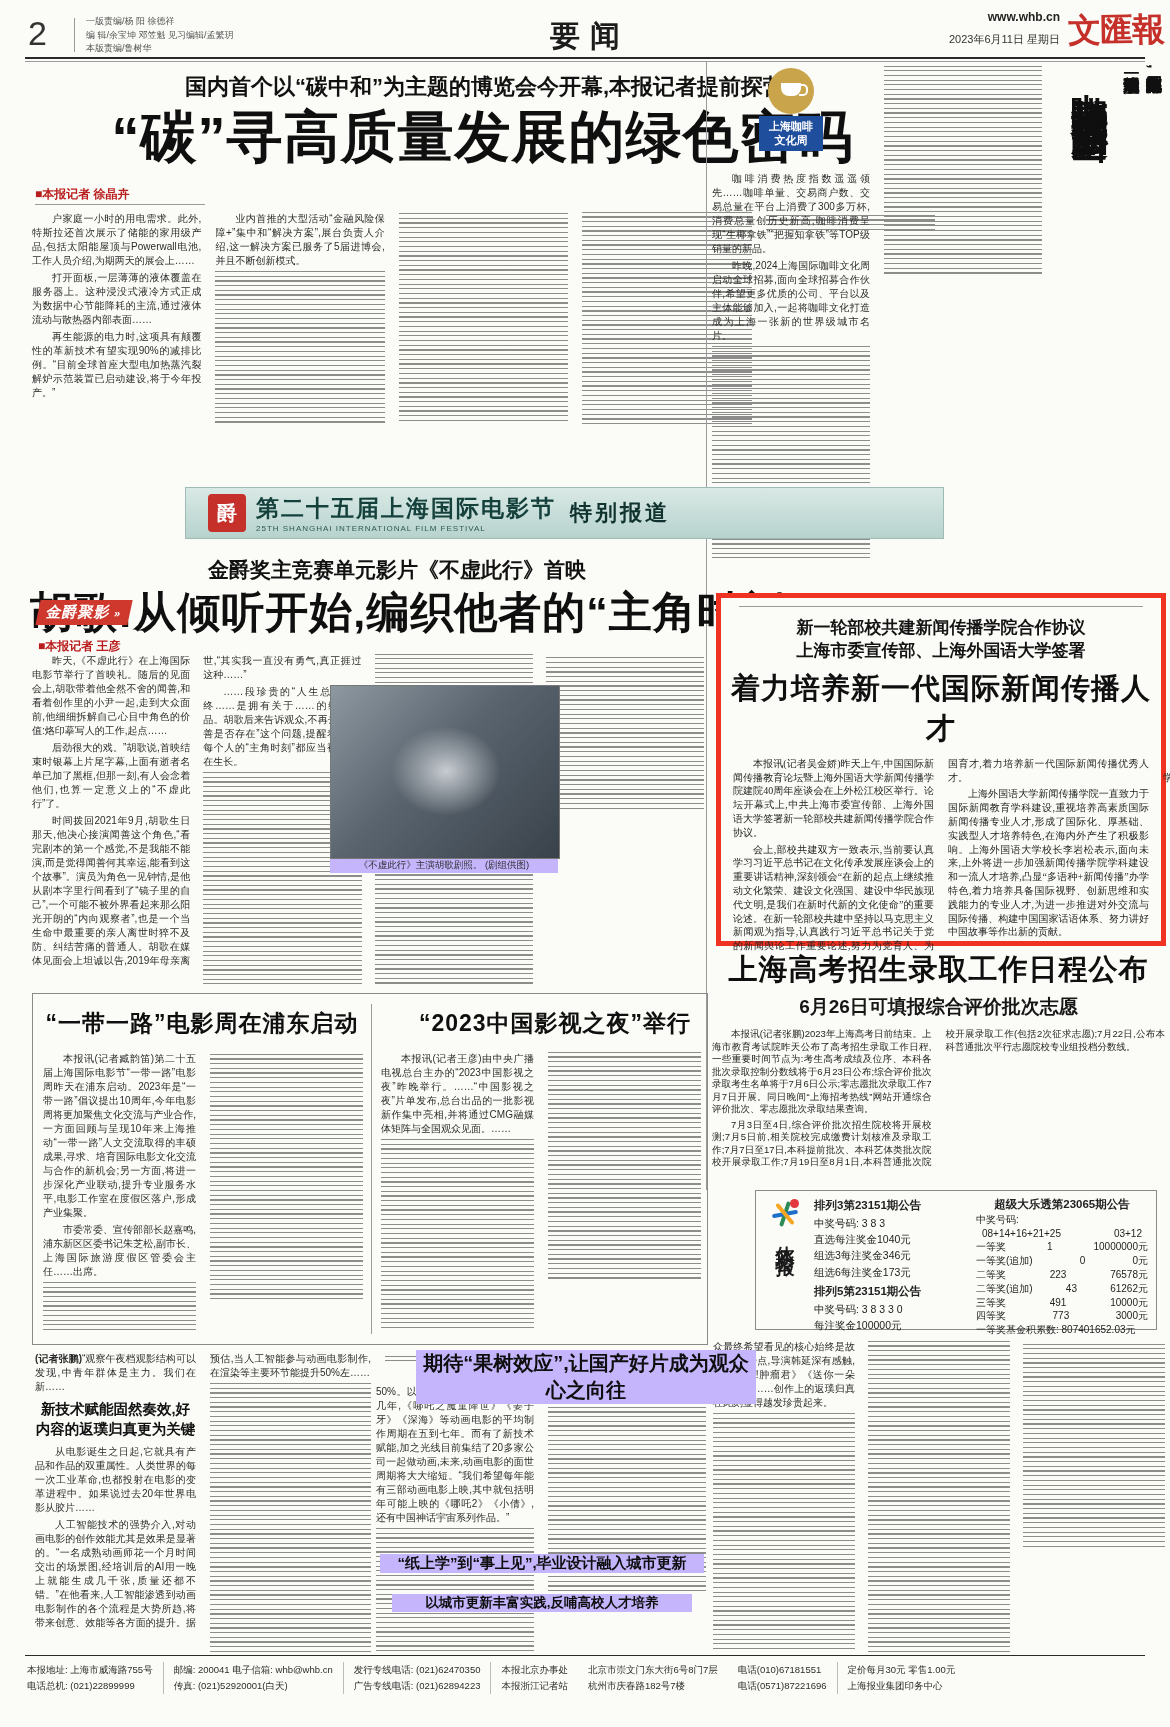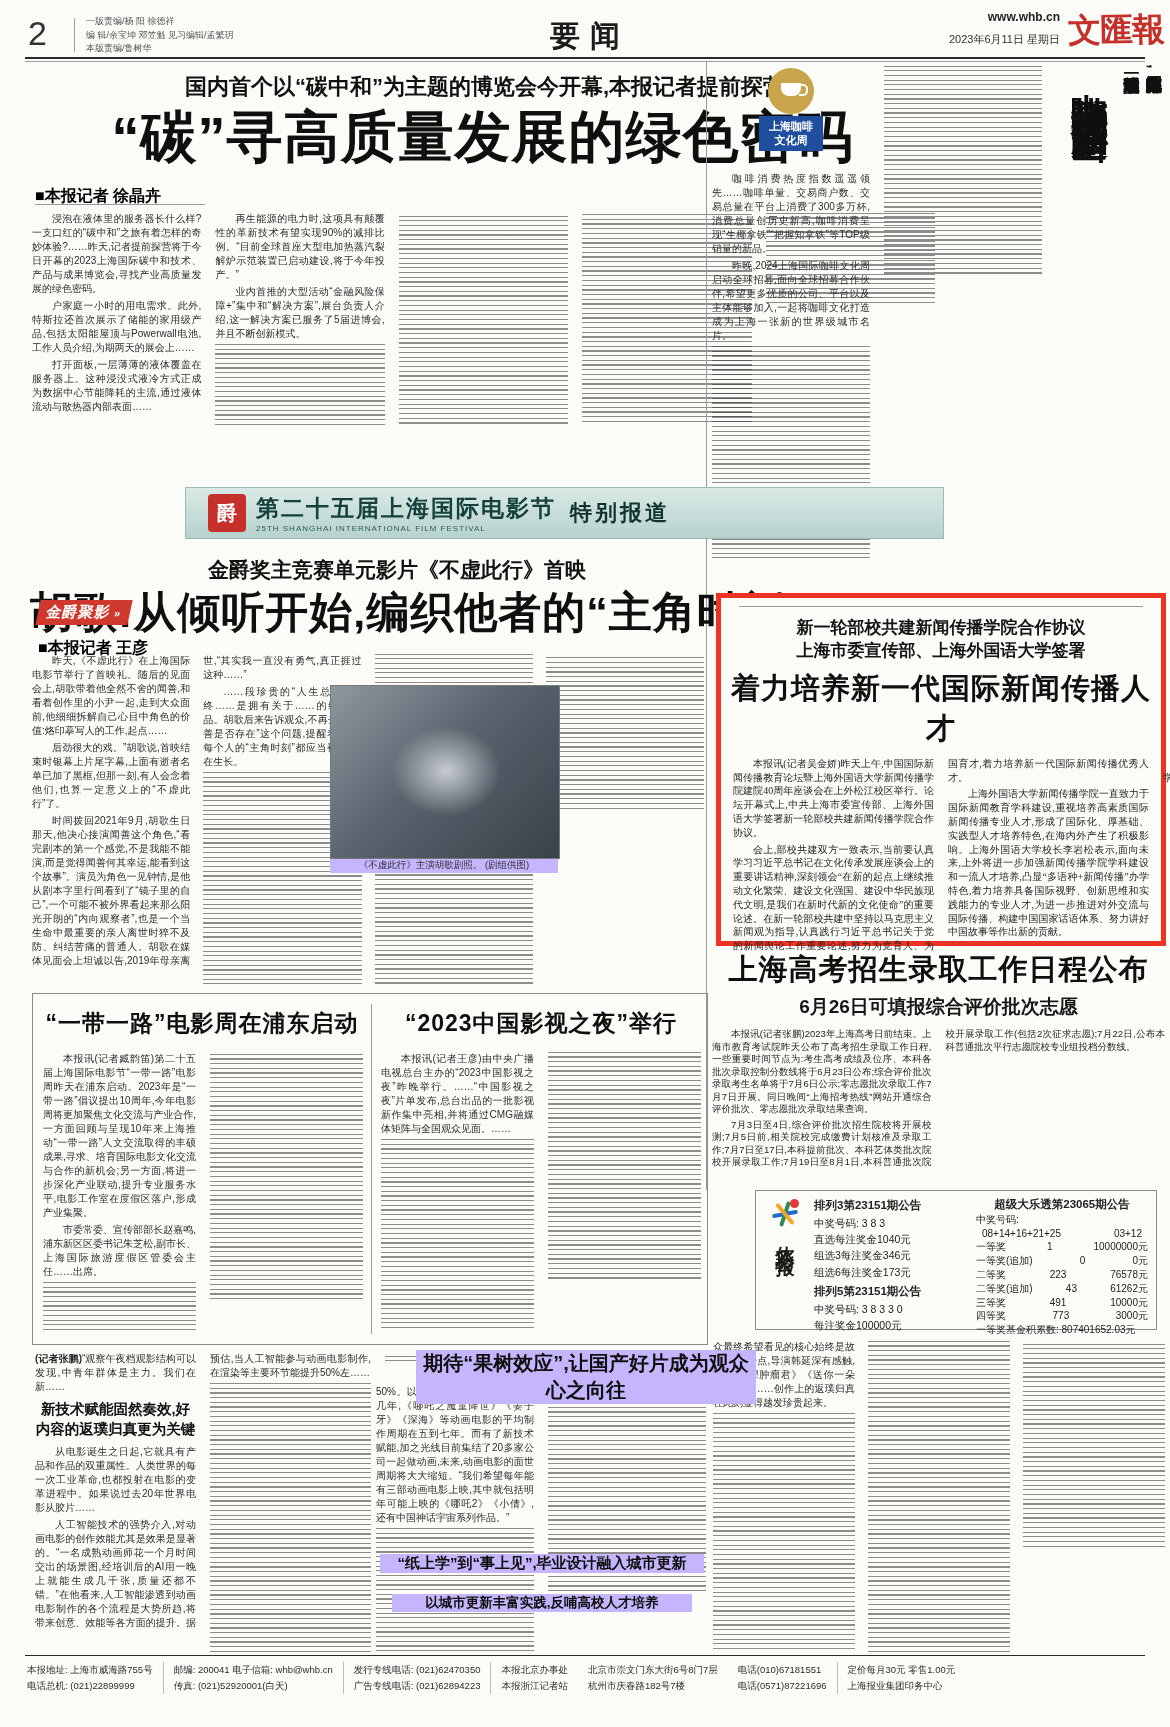--- a/index.html
+++ b/index.html
@@ -13,21 +13,21 @@
   .cols2{column-count:2;column-gap:14px;column-fill:auto;height:100%;}
   .cols3{column-count:3;column-gap:13px;column-fill:auto;height:100%;}
   .cols4{column-count:4;column-gap:13px;column-fill:auto;height:100%;}
   .cols5{column-count:5;column-gap:14px;column-fill:auto;height:100%;}
   .fill{background:repeating-linear-gradient(180deg, rgba(50,50,50,.55) 0 1.2px, transparent 1.2px 4.7px);}
   .rule{background:#2a2a2a;}
   .grayrule{background:#9b9b9b;}
   .vert{writing-mode:vertical-rl;}
   .ctr{text-align:center;}
   .bold{font-weight:bold;}
-  .byline{font-size:16px;font-weight:bold;color:#000000;}
+  .byline{font-size:12px;font-weight:bold;color:#b91c1c;}
   .kicker{font-weight:bold;color:#111;}
   .headline{font-weight:bold;color:#0f0f0f;letter-spacing:1px;}
   .photo{background:linear-gradient(135deg,#8d98a1 0%,#5a646e 45%,#39424b 100%);border:1px solid #777;}
   .redtag{background:#cf382c;color:#fff;font-weight:bold;display:flex;align-items:center;justify-content:center;transform:skewX(-12deg);}
   .whitebg{background:#c4b5fd;}
 </style>
 </head>
 <body>
 
 <div id="page">
@@ -45,21 +45,20 @@
   <div class="abs serif bold" style="left:1068px;top:8px;font-size:33px;color:#c5302a;transform:rotate(-1deg);letter-spacing:-1px;">文匯報</div>
   <div class="abs rule" style="left:25px;top:57px;width:1120px;height:2px;"></div>
   <div class="abs grayrule" style="left:25px;top:61px;width:1120px;height:1px;"></div>
 
   <div class="abs kicker ctr" style="left:35px;top:72px;width:900px;font-size:22px;">国内首个以“碳中和”为主题的博览会今开幕,本报记者提前探营</div>
   <div class="abs headline ctr" style="left:30px;top:100px;width:905px;font-size:56px;">“碳”寻高质量发展的绿色密码</div>
   <div class="abs byline" style="left:35px;top:186px;">■本报记者 徐晶卉</div>
   <div class="abs grayrule" style="left:35px;top:204px;width:170px;height:1px;"></div>
   <div class="abs" style="left:32px;top:212px;width:903px;height:213px;">
     <div class="cols5 small">
-      <p>浸泡在液体里的服务器长什么样?一支口红的“碳中和”之旅有着怎样的奇妙体验?……昨天,记者提前探营将于今日开幕的2023上海国际碳中和技术、产品与成果博览会,寻找产业高质量发展的绿色密码。</p>
       <p>户家庭一小时的用电需求。此外,特斯拉还首次展示了储能的家用级产品,包括太阳能屋顶与Powerwall电池,工作人员介绍,为期两天的展会上……</p>
       <p>打开面板,一层薄薄的液体覆盖在服务器上。这种浸没式液冷方式正成为数据中心节能降耗的主流,通过液体流动与散热器内部表面……</p>
       <p>再生能源的电力时,这项具有颠覆性的革新技术有望实现90%的减排比例。“目前全球首座大型电加热蒸汽裂解炉示范装置已启动建设,将于今年投产。”</p>
       <p>业内首推的大型活动“金融风险保障+”集中和“解决方案”,展台负责人介绍,这一解决方案已服务了5届进博会,并且不断创新模式。</p>
       <div class="fill" style="height:600px;"></div>
     </div>
   </div>
 
   <div class="abs grayrule" style="left:706px;top:62px;width:1px;height:1128px;"></div>
 
@@ -149,21 +148,21 @@
   <div class="abs" style="left:32px;top:993px;width:676px;height:352px;border:1px solid #8a8a8a;box-sizing:border-box;">
     <div class="abs grayrule" style="left:338px;top:10px;width:1px;height:330px;"></div>
     <div class="abs headline ctr" style="left:8px;top:14px;width:322px;font-size:23px;">“一带一路”电影周在浦东启动</div>
     <div class="abs" style="left:10px;top:58px;width:320px;height:280px;">
       <div class="cols2 small">
         <p>本报讯(记者臧韵笛)第二十五届上海国际电影节“一带一路”电影周昨天在浦东启动。2023年是“一带一路”倡议提出10周年,今年电影周将更加聚焦文化交流与产业合作,一方面回顾与呈现10年来上海推动“一带一路”人文交流取得的丰硕成果,寻求、培育国际电影文化交流与合作的新机会;另一方面,将进一步深化产业联动,提升专业服务水平,电影工作室在度假区落户,形成产业集聚。</p>
         <p>市委常委、宣传部部长赵嘉鸣,浦东新区区委书记朱芝松,副市长、上海国际旅游度假区管委会主任……出席。</p>
         <div class="fill" style="height:300px;"></div>
       </div>
     </div>
-    <div class="abs headline ctr" style="left:348px;top:14px;width:320px;font-size:23px;">“2023中国影视之夜”举行</div>
+    <div class="abs headline ctr" style="left:362px;top:14px;width:320px;font-size:23px;">“2023中国影视之夜”举行</div>
     <div class="abs" style="left:348px;top:58px;width:320px;height:280px;">
       <div class="cols2 small">
         <p>本报讯(记者王彦)由中央广播电视总台主办的“2023中国影视之夜”昨晚举行。……“中国影视之夜”片单发布,总台出品的一批影视新作集中亮相,并将通过CMG融媒体矩阵与全国观众见面。……</p>
         <div class="fill" style="height:420px;"></div>
       </div>
     </div>
   </div>
 
   <div class="abs" style="left:755px;top:1190px;width:402px;height:140px;border:1px solid #8a8a8a;box-sizing:border-box;display:flex;">
     <div style="width:58px;padding-top:8px;">

